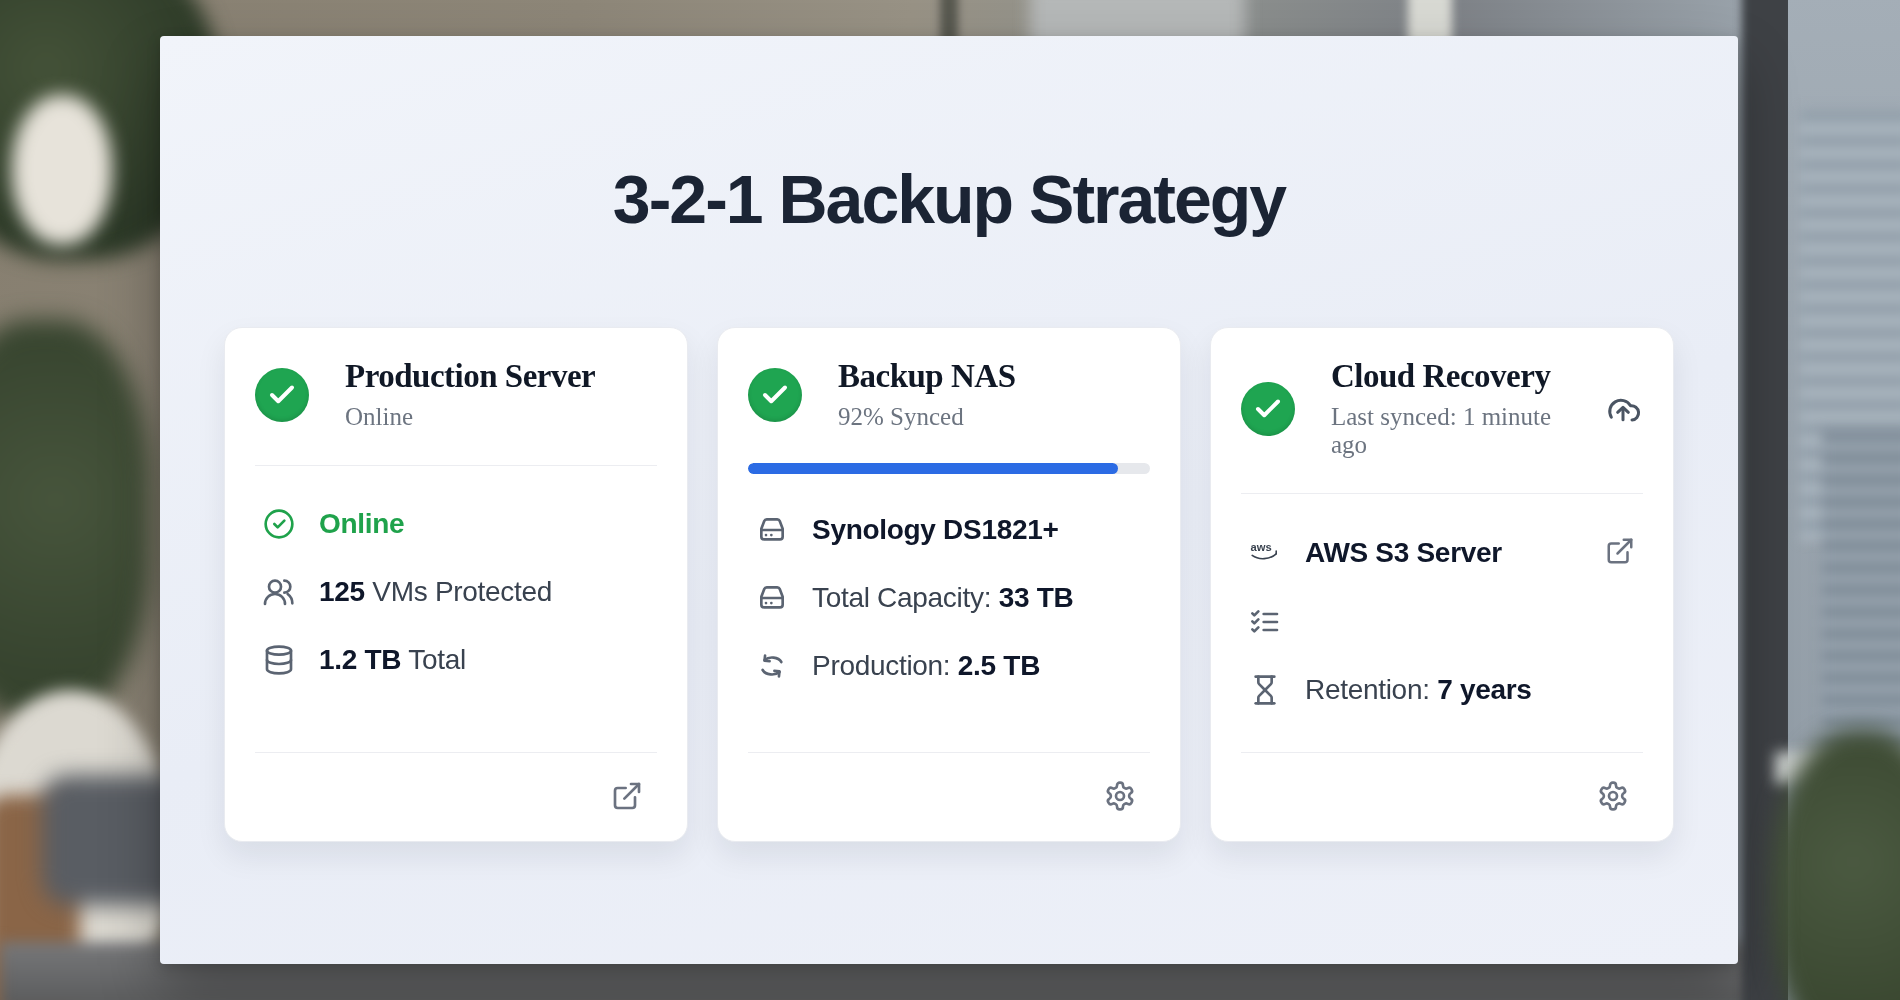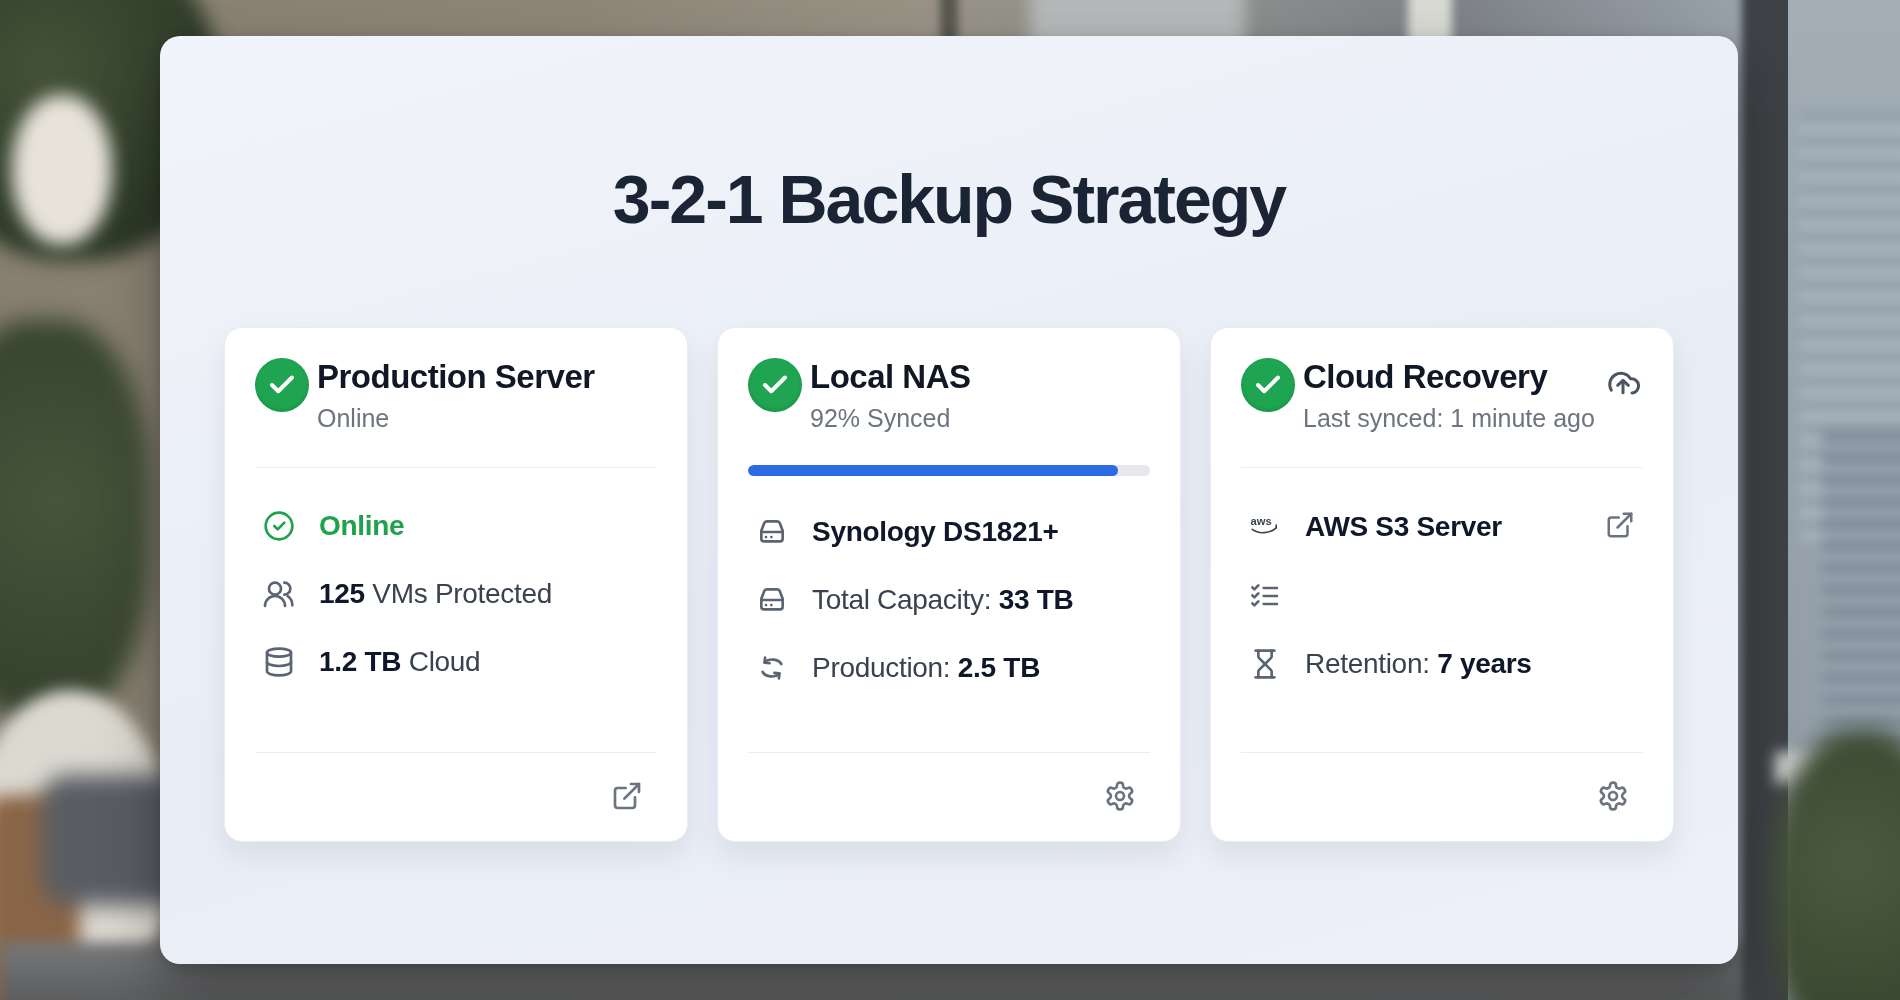--- a/index.html
+++ b/index.html
@@ -29,37 +29,37 @@
   .window-r   { left:1788px; top:-10px; width:130px; height:1030px; background:linear-gradient(180deg,#a4aeb7,#8d98a2); }
   .tower1     { left:1800px; top:110px; width:110px; height:430px; background:repeating-linear-gradient(180deg,#93a0ab 0 14px,#adb8c1 14px 24px); filter:blur(6px); }
   .tower2     { left:1822px; top:430px; width:90px; height:370px; background:repeating-linear-gradient(180deg,#7e8b97 0 12px,#99a5b0 12px 22px); filter:blur(6px); }
   .sill-r     { left:1775px; top:752px; width:140px; height:32px; background:#cfd3d2; filter:blur(7px); }
   .plant-br   { left:1772px; bottom:-60px; width:180px; height:330px; background:radial-gradient(circle at 45% 40%,#4b5a41,#39462f 75%); border-radius:45%; filter:blur(11px); }
 
   
   .panel {
     position:absolute; left:160px; top:36px; width:1578px; height:928px;
     background:linear-gradient(165deg,#f1f4fa 0%,#e9edf6 55%,#edf0f8 100%);
-    border-radius:20px;
+    border-radius:4px;
     box-shadow:0 30px 60px rgba(0,0,0,.32), 0 4px 14px rgba(0,0,0,.18);
   }
   .panel-title {
     margin-top:124px; text-align:center;
     font-size:68px; font-weight:800; letter-spacing:-2px; color:#1b2434;
   }
 
   .cards { position:absolute; left:64px; top:291px; width:1450px; display:flex; gap:29px; }
   .card {
     width:464px; height:515px; background:#ffffff; border-radius:18px;
     border:1px solid #e9ebf0; padding:30px 30px 0 30px;
     box-shadow:0 14px 30px rgba(15,23,42,.08);
     display:flex; flex-direction:column;
   }
 
-  .card-head { display:flex; align-items:flex-start; gap:8px; }
+  .card-head { display:flex; align-items:center; gap:36px;font-family:Liberation Serif, serif; }
   .status-circle {
     width:54px; height:54px; border-radius:50%; background:#1fa551; flex:0 0 auto;
     display:flex; align-items:center; justify-content:center;
     box-shadow:inset 0 -2px 4px rgba(0,0,0,.12);
   }
   .status-circle svg { width:30px; height:30px; }
   .head-text { display:flex; flex-direction:column; }
   .card-title { font-size:33px; font-weight:700; color:#101826; letter-spacing:-.5px; }
   .card-subtitle { margin-top:8px; font-size:25px; color:#6c7480; }
   .head-right { margin-left:auto; margin-top:4px; color:#4b5563; }
@@ -155,21 +155,21 @@
           <span class="row-text"><span class="pre"></span><span class="strong">125</span><span class="suf"> VMs Protected</span></span>
         </div>
         <div class="row">
           <span class="row-icon">
             <svg viewBox="0 0 24 24" fill="none" stroke="currentColor" stroke-width="2" stroke-linecap="round" stroke-linejoin="round">
                 <ellipse cx="12" cy="5" rx="9" ry="3"></ellipse>
                 <path d="M3 5v14a9 3 0 0 0 18 0V5"></path>
                 <path d="M3 12a9 3 0 0 0 18 0"></path>
               </svg>
           </span>
-          <span class="row-text"><span class="pre"></span><span class="strong">1.2 TB</span><span class="suf"> Cloud</span></span>
+          <span class="row-text"><span class="pre"></span><span class="strong">1.2 TB</span><span class="suf"> Total</span></span>
         </div>
       </div>
       <div class="card-bottom">
         <div class="divider" style="margin-top:0;"></div>
         <div class="footer">
           <button class="icon-btn">
             <span>
               <svg viewBox="0 0 24 24" fill="none" stroke="currentColor" stroke-width="2" stroke-linecap="round" stroke-linejoin="round">
                   <path d="M18 13v6a2 2 0 0 1-2 2H5a2 2 0 0 1-2-2V8a2 2 0 0 1 2-2h6"></path>
                   <path d="M15 3h6v6"></path>
@@ -182,21 +182,21 @@
     </section>
 
     <section class="card">
       <div class="card-head">
         <span class="status-circle">
           <svg viewBox="0 0 24 24" fill="none" stroke="#ffffff" stroke-width="3.2" stroke-linecap="round" stroke-linejoin="round">
               <polyline points="20 6 9 17 4 12"></polyline>
             </svg>
         </span>
         <div class="head-text">
-          <div class="card-title">Local NAS</div>
+          <div class="card-title">Backup NAS</div>
           <div class="card-subtitle">92% Synced</div>
         </div>
       </div>
       <div class="progress-track">
         <div class="progress-fill" style="width: 92%;"></div>
       </div>
       <div class="rows" style="margin-top:40px;">
         <div class="row">
           <span class="row-icon">
             <svg viewBox="0 0 24 24" fill="none" stroke="currentColor" stroke-width="2" stroke-linecap="round" stroke-linejoin="round">

